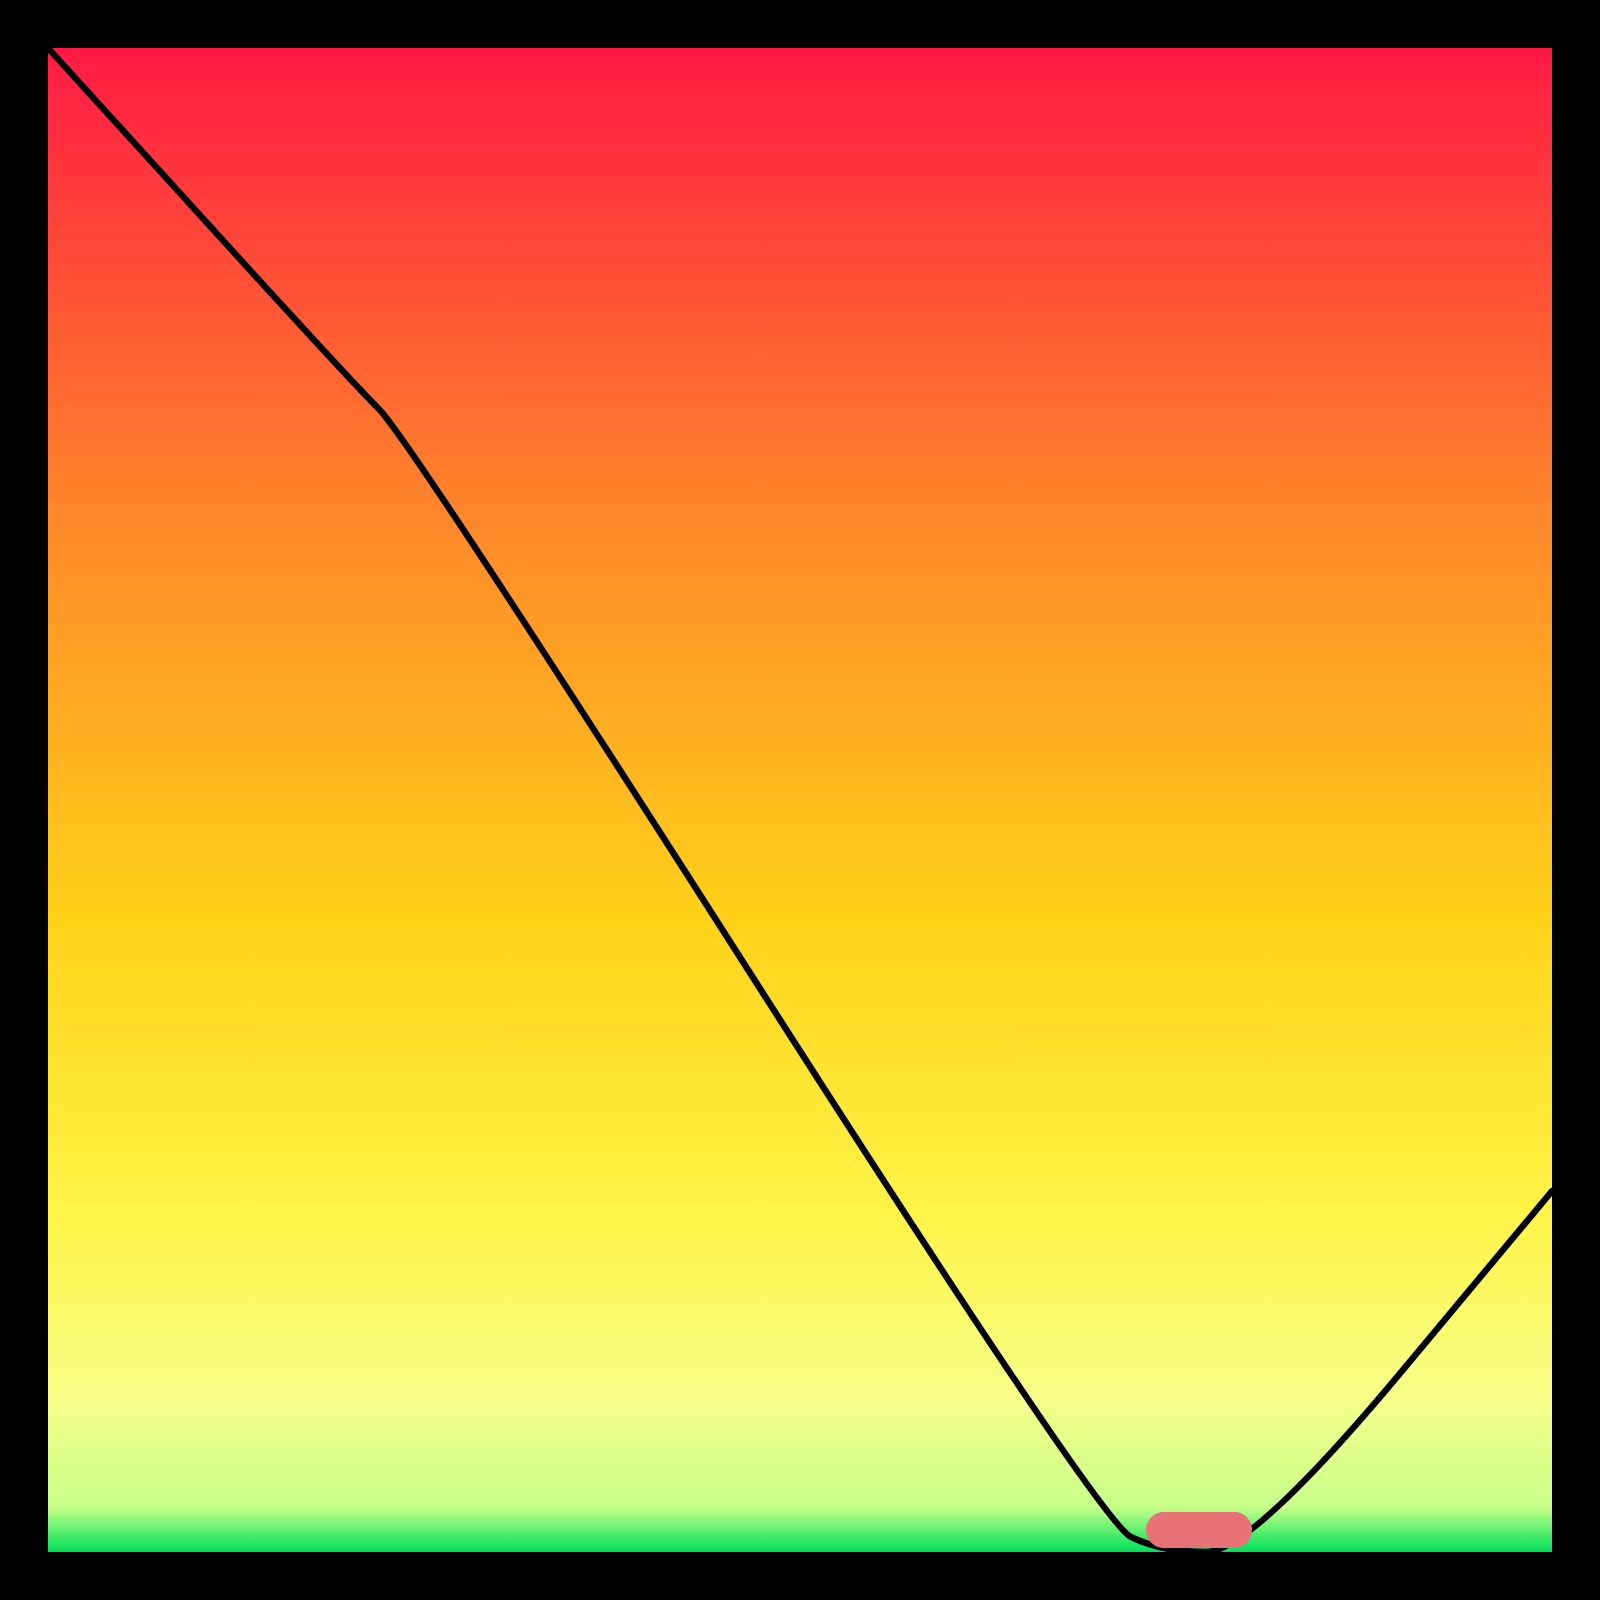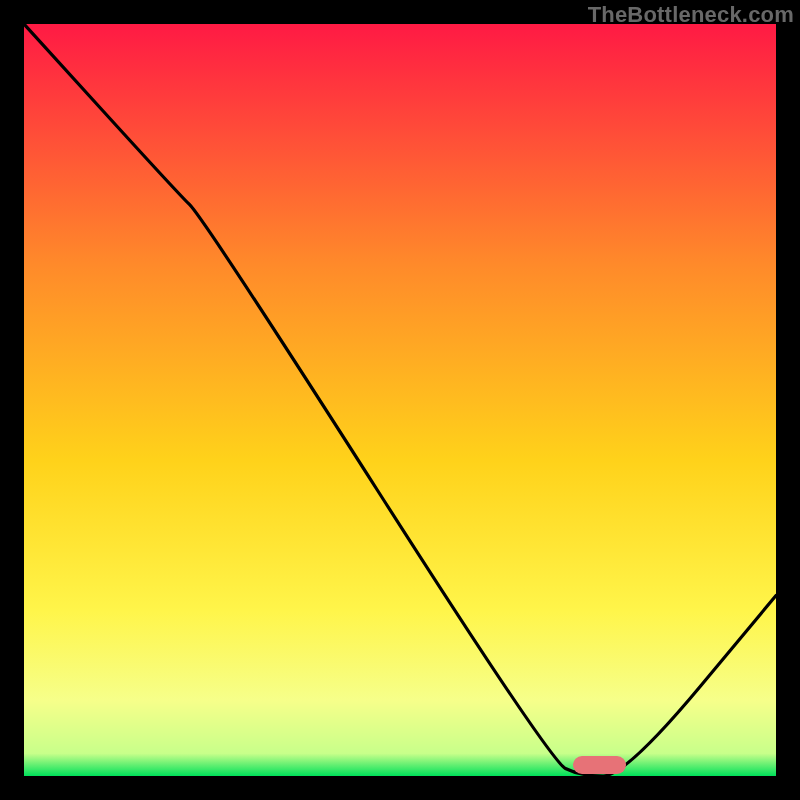--- a/index.html
+++ b/index.html
@@ -50,21 +50,20 @@
     background: #e77277;
     border-radius: 9px;
     z-index: 3;
   }
 </style>
 </head>
 <body>
 
 <div class="container">
 
-  <div class="watermark">TheBottleneck.com</div>
 
   <svg class="plot" viewBox="0 0 752 752" preserveAspectRatio="none">
     <defs>
       <linearGradient id="bg-grad" x1="0" y1="0" x2="0" y2="1">
         <stop offset="0%" stop-color="#ff1a44"></stop>
         <stop offset="32%" stop-color="#ff8a2a"></stop>
         <stop offset="58%" stop-color="#ffd21a"></stop>
         <stop offset="78%" stop-color="#fff54a"></stop>
         <stop offset="90%" stop-color="#f6ff8a"></stop>
         <stop offset="97%" stop-color="#c8ff8a"></stop>

